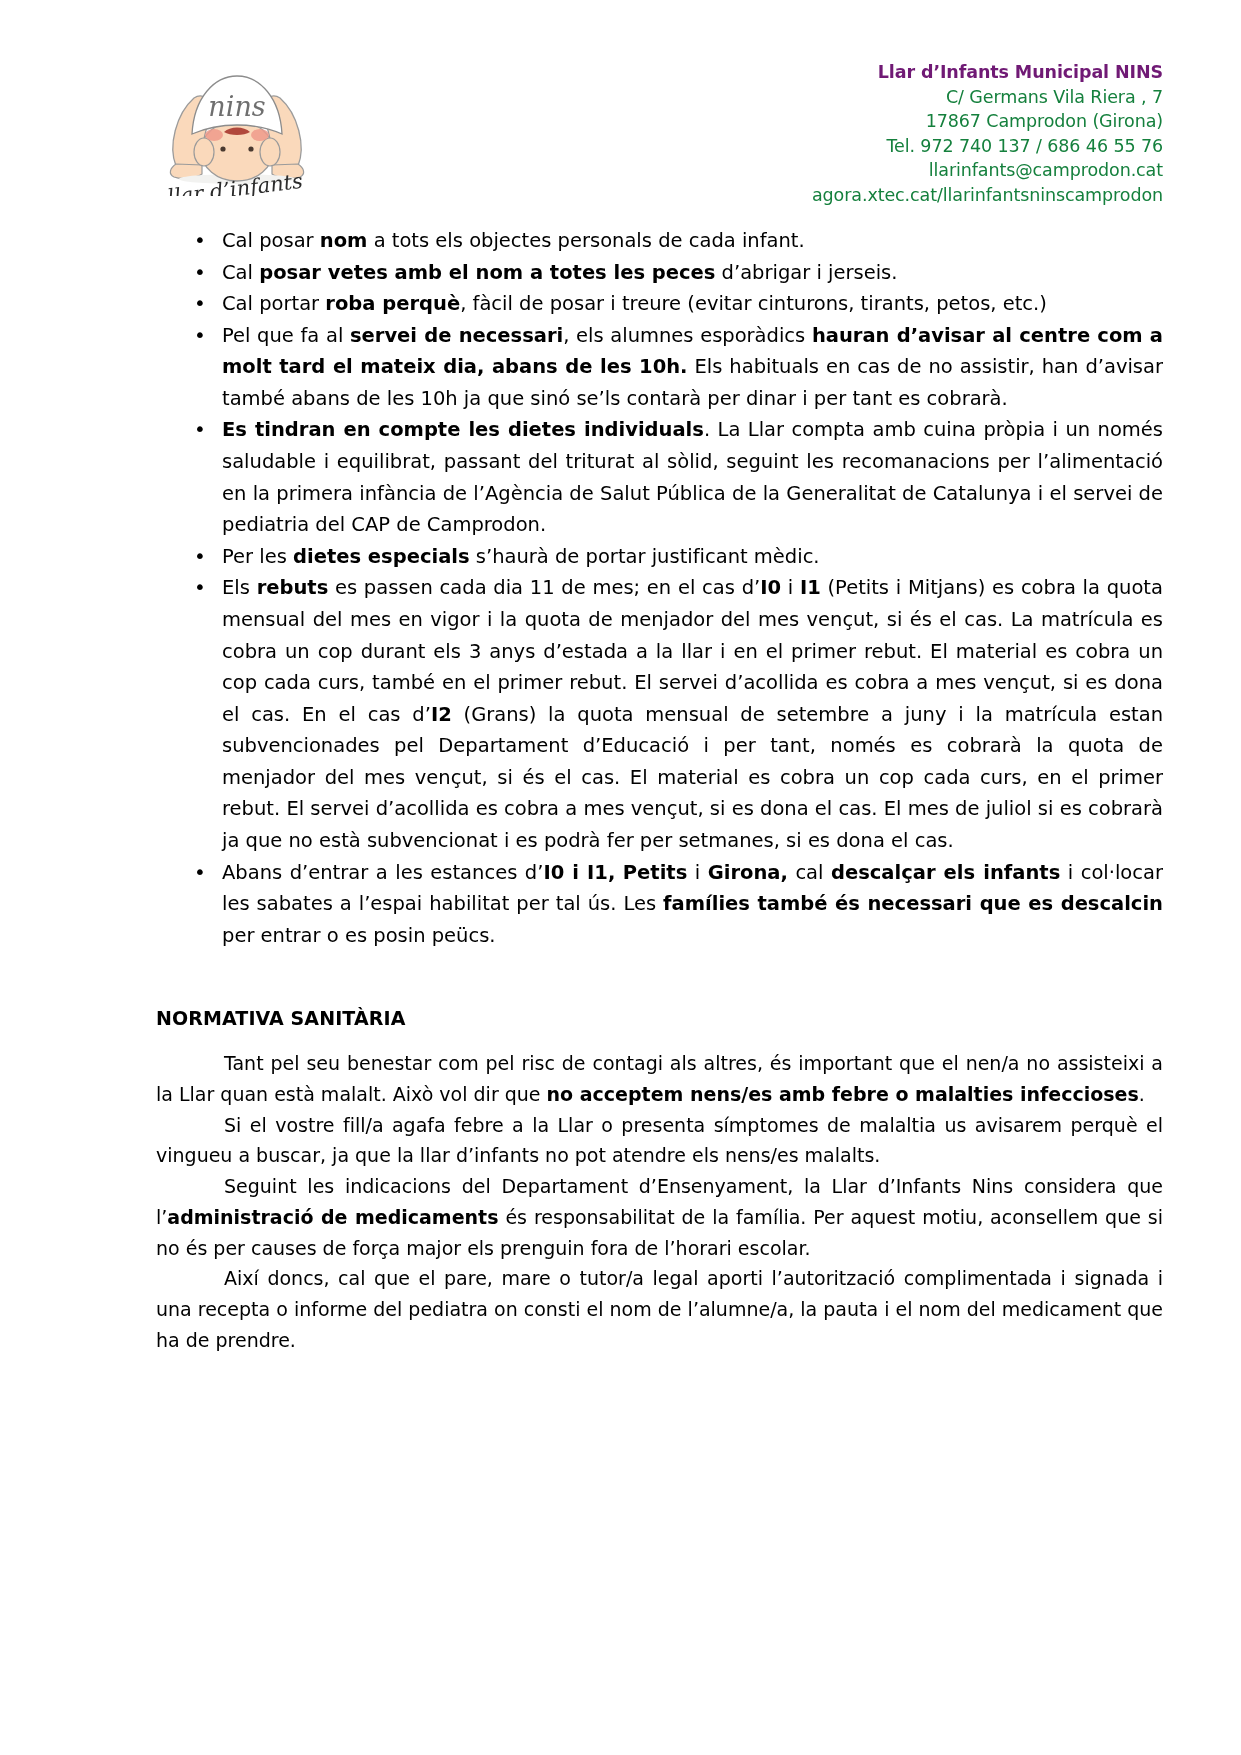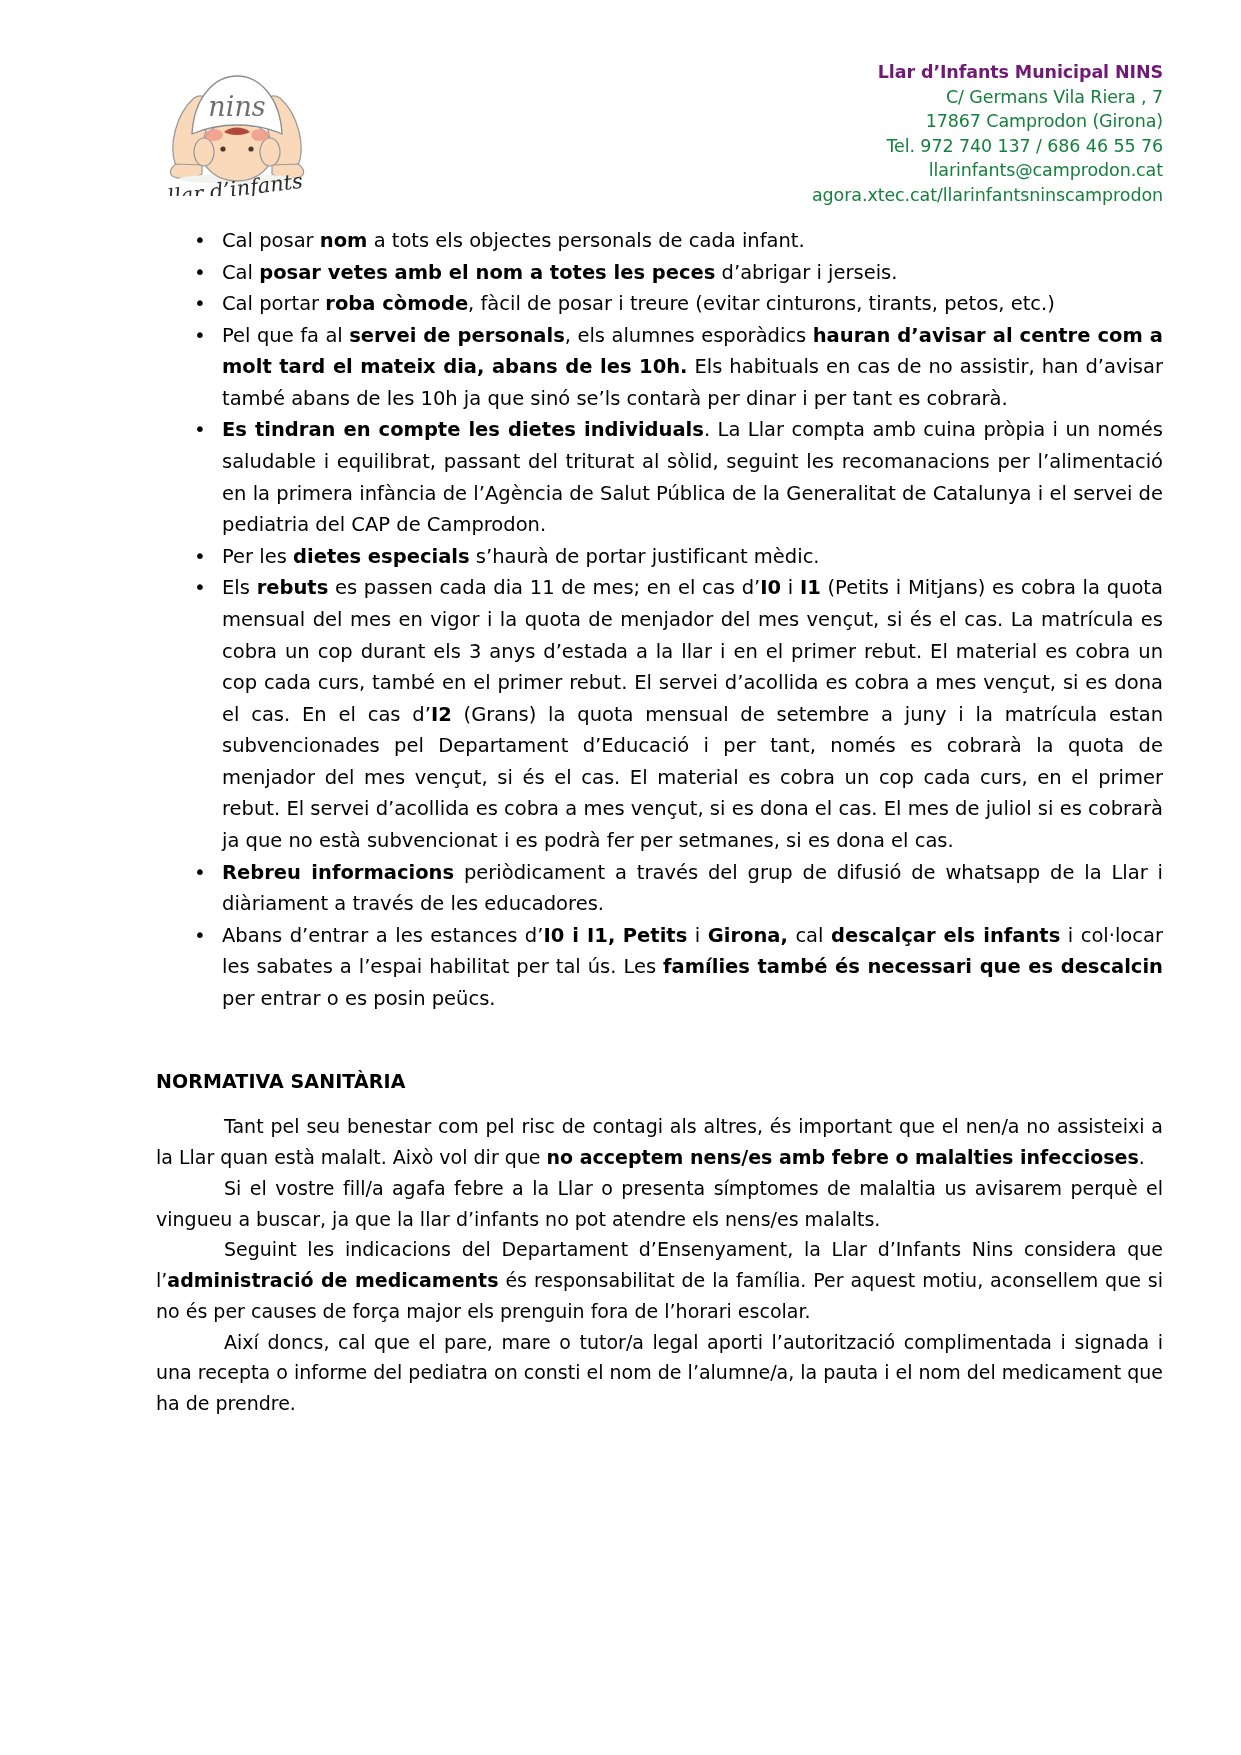--- a/index.html
+++ b/index.html
@@ -160,26 +160,25 @@
       <div class="org-line">llarinfants@camprodon.cat</div>
       <div class="org-line">agora.xtec.cat/llarinfantsninscamprodon</div>
     </div>
   </div>
 
   <div class="content">
 
     <ul class="bullets" id="bullet-list">
         <li><span>Cal posar </span><b>nom</b><span> a tots els objectes personals de cada infant.</span></li>
         <li><span>Cal </span><b>posar vetes amb el nom a totes les peces</b><span> d’abrigar i jerseis.</span></li>
-        <li><span>Cal portar </span><b>roba còmode</b><span>, fàcil de posar i treure (evitar cinturons, tirants, petos, etc.)</span></li>
-        <li><span>Pel que fa al </span><b>servei de personals</b><span>, els alumnes esporàdics </span><b>hauran d’avisar al centre com a molt tard el mateix dia, abans de les 10h.</b><span> Els habituals en cas de no assistir, han d’avisar també abans de les 10h ja que sinó se’ls contarà per dinar i per tant es cobrarà.</span></li>
+        <li><span>Cal portar </span><b>roba perquè</b><span>, fàcil de posar i treure (evitar cinturons, tirants, petos, etc.)</span></li>
+        <li><span>Pel que fa al </span><b>servei de necessari</b><span>, els alumnes esporàdics </span><b>hauran d’avisar al centre com a molt tard el mateix dia, abans de les 10h.</b><span> Els habituals en cas de no assistir, han d’avisar també abans de les 10h ja que sinó se’ls contarà per dinar i per tant es cobrarà.</span></li>
         <li class="spaced"><b>Es tindran en compte les dietes individuals</b><span>. La Llar compta amb cuina pròpia i un només saludable i equilibrat, passant del triturat al sòlid, seguint les recomanacions per l’alimentació en la primera infància de l’Agència de Salut Pública de la Generalitat de Catalunya i el servei de pediatria del CAP de Camprodon.</span></li>
         <li><span>Per les </span><b>dietes especials</b><span> s’haurà de portar justificant mèdic.</span></li>
         <li><span>Els </span><b>rebuts</b><span> es passen cada dia 11 de mes; en el cas d’</span><b>I0</b><span> i </span><b>I1</b><span> (Petits i Mitjans) es cobra la quota mensual del mes en vigor i la quota de menjador del mes vençut, si és el cas. La matrícula es cobra un cop durant els 3 anys d’estada a la llar i en el primer rebut. El material es cobra un cop cada curs, també en el primer rebut. El servei d’acollida es cobra a mes vençut, si es dona el cas. En el cas d’</span><b>I2</b><span> (Grans) la quota mensual de setembre a juny i la matrícula estan subvencionades pel Departament d’Educació i per tant, només es cobrarà la quota de menjador del mes vençut, si és el cas. El material es cobra un cop cada curs, en el primer rebut. El servei d’acollida es cobra a mes vençut, si es dona el cas. El mes de juliol si es cobrarà ja que no està subvencionat i es podrà fer per setmanes, si es dona el cas.</span></li>
-        <li><b>Rebreu informacions</b><span> periòdicament a través del grup de difusió de whatsapp de la Llar i diàriament a través de les educadores.</span></li>
         <li><span>Abans d’entrar a les estances d’</span><b>I0 i I1,</b><span> </span><b>Petits</b><span> i </span><b>Girona,</b><span> cal </span><b>descalçar els infants</b><span> i col·locar les sabates a l’espai habilitat per tal ús. Les </span><b>famílies també és necessari que es descalcin</b><span> per entrar o es posin peücs.</span></li>
       </ul>
 
     <div class="section-title">NORMATIVA SANITÀRIA</div>
 
     <div id="sanitary-paragraphs">
         <p class="para first"><span>Tant pel seu benestar com pel risc de contagi als altres, és important que el nen/a no assisteixi a la Llar quan està malalt. Això vol dir que </span><b>no acceptem nens/es amb febre o malalties infeccioses</b><span>.</span></p>
         <p class="para"><span>Si el vostre fill/a agafa febre a la Llar o presenta símptomes de malaltia us avisarem perquè el vingueu a buscar, ja que la llar d’infants no pot atendre els nens/es malalts.</span></p>
         <p class="para"><span>Seguint les indicacions del Departament d’Ensenyament, la Llar d’Infants Nins considera que l’</span><b>administració de medicaments</b><span> és responsabilitat de la família. Per aquest motiu, aconsellem que si no és per causes de força major els prenguin fora de l’horari escolar.</span></p>
         <p class="para"><span>Així doncs, cal que el pare, mare o tutor/a legal aporti l’autorització complimentada i signada i una recepta o informe del pediatra on consti el nom de l’alumne/a, la pauta i el nom del medicament que ha de prendre.</span></p>

